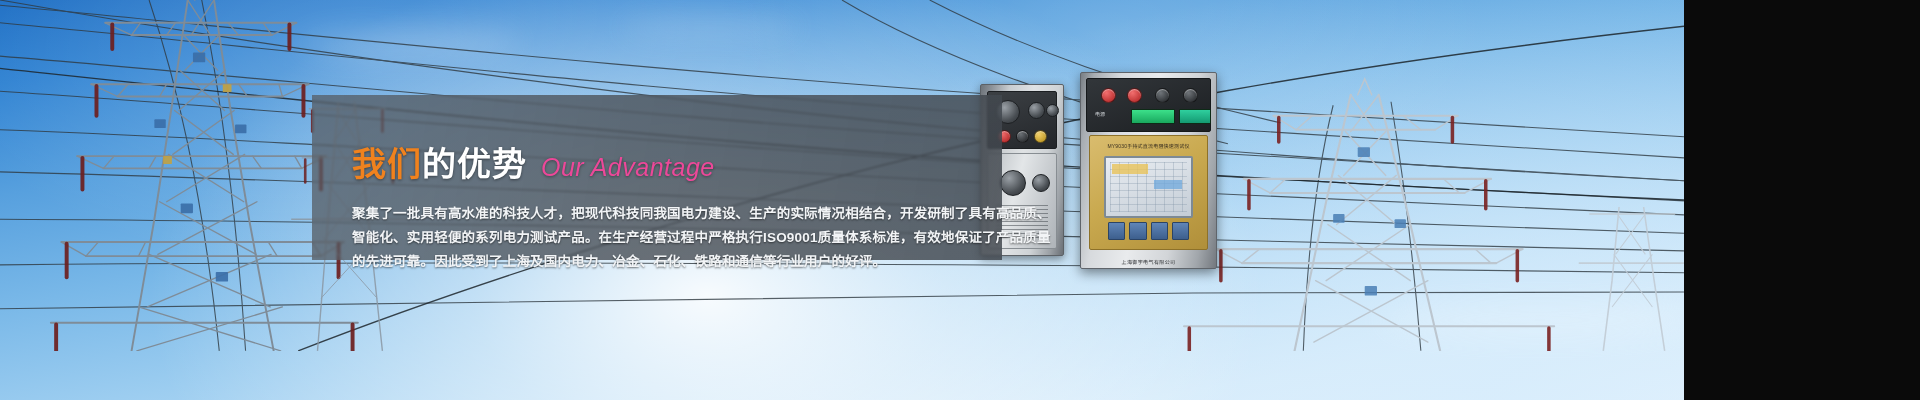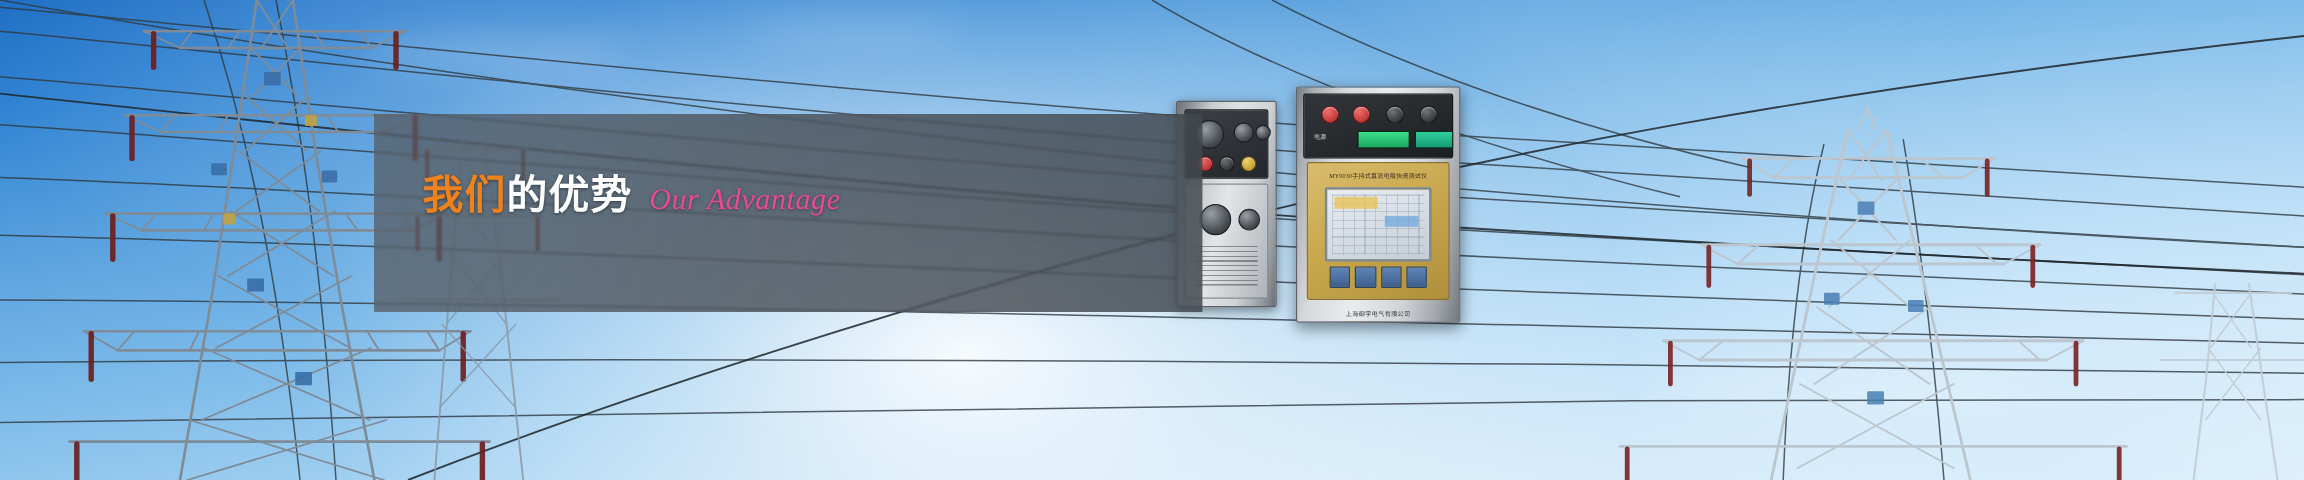--- a/index.html
+++ b/index.html
@@ -1,21 +1,21 @@
 <!DOCTYPE html>
 <html lang="zh-CN"><head>
 <meta charset="utf-8">
 <style>
   html,body{margin:0;padding:0;}
   body{
     width:1920px;height:400px;overflow:hidden;
     font-family:"Liberation Sans","DejaVu Sans",sans-serif;
     background:#0a0a0a;
   }
-  .banner{position:relative;width:1920px;height:400px;overflow:hidden;font-family:Liberation Serif, serif;}
+  .banner{position:relative;width:1684px;height:400px;overflow:hidden;}
 
   
   .sky{position:absolute;inset:0;
     background:
       radial-gradient(ellipse 900px 560px at 42% 74%, rgba(255,255,255,.92) 0%, rgba(255,255,255,.45) 26%, rgba(255,255,255,0) 62%),
       radial-gradient(ellipse 1400px 700px at 88% 96%, rgba(214,236,252,.85) 0%, rgba(214,236,252,0) 58%),
       linear-gradient(170deg,#1f6fc4 0%,#2f82d2 12%,#57a0de 28%,#79b8e8 44%,#9ccdf0 60%,#bcdef6 74%,#d8ecfa 86%,#eaf5fd 100%);
   }
   .sky-haze{position:absolute;inset:0;
     background:
@@ -310,15 +310,20 @@
     </div>
   </div>
 
   <div class="overlay"></div>
 
   <div class="content">
     <div class="heading">
       <h1><span class="h-orange">我们</span><span class="h-white">的优势</span></h1>
       <span class="en">Our Advantage</span>
     </div>
+    <div class="body-copy">
+      <p>聚集了一批具有高水准的科技人才，把现代科技同我国电力建设、生产的实际情况相结合，开发研制了具有高品质、</p>
+      <p>智能化、实用轻便的系列电力测试产品。在生产经营过程中严格执行ISO9001质量体系标准，有效地保证了产品质量</p>
+      <p>的先进可靠。因此受到了上海及国内电力、冶金、石化、铁路和通信等行业用户的好评。</p>
+    </div>
   </div>
 
 </div>
 
 </body></html>

